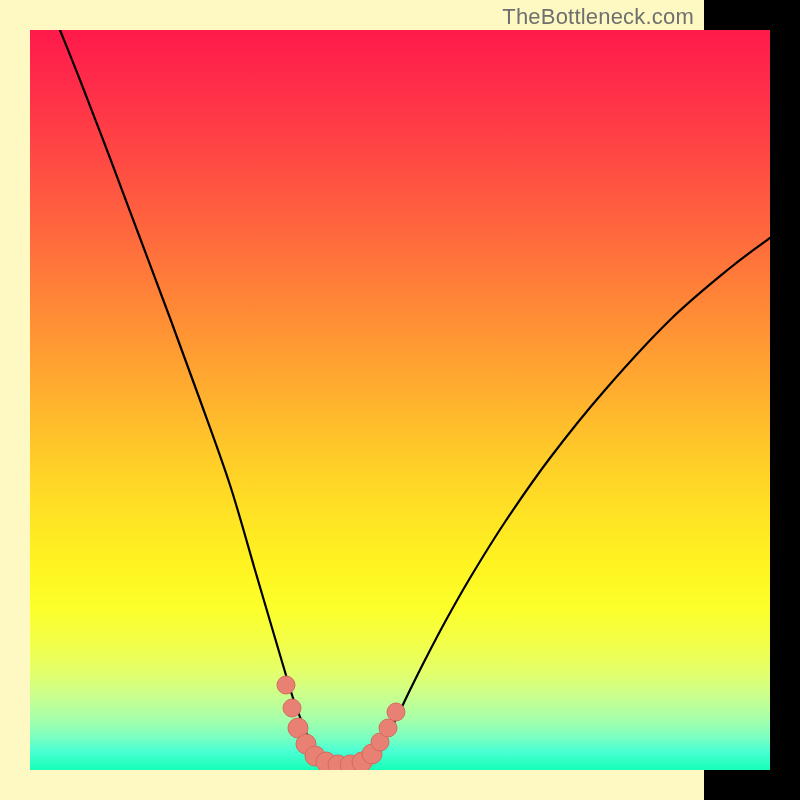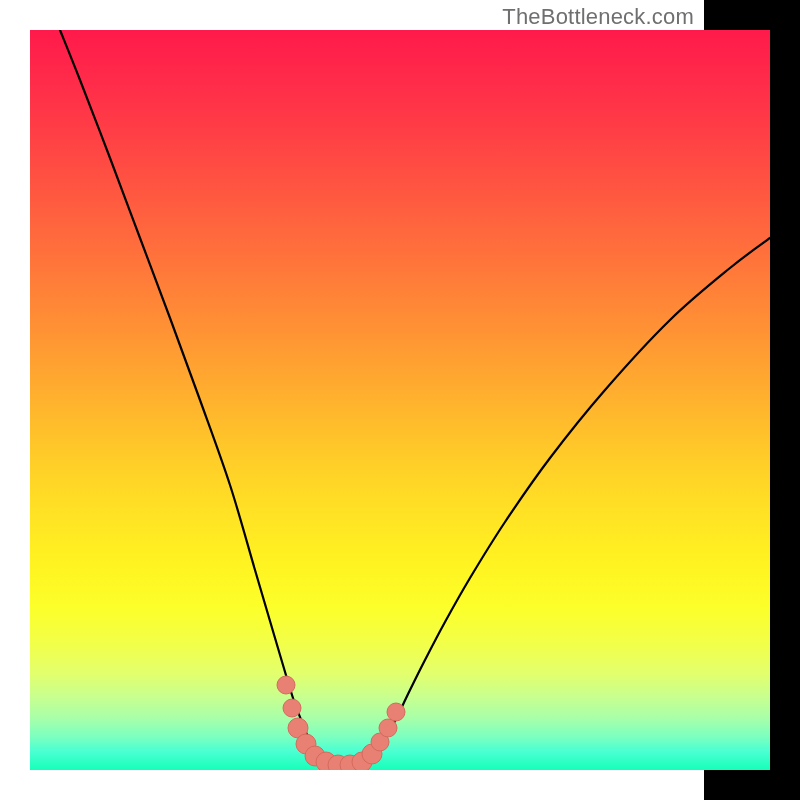--- a/index.html
+++ b/index.html
@@ -8,21 +8,21 @@
     width: 800px;
     height: 800px;
     background: #000;
     overflow: hidden;
     font-family: Arial, Helvetica, sans-serif;
   }
   .stage {
     position: relative;
     width: 704px;
     height: 800px;
-    background: #ffffff;
+    background: #fef9c3;
   }
   .watermark {
     position: absolute;
     top: 4px;
     right: 10px;
     color: #6f6f6f;
     font-size: 22px;
     letter-spacing: 0.2px;
     z-index: 5;
     font-weight: 400;

